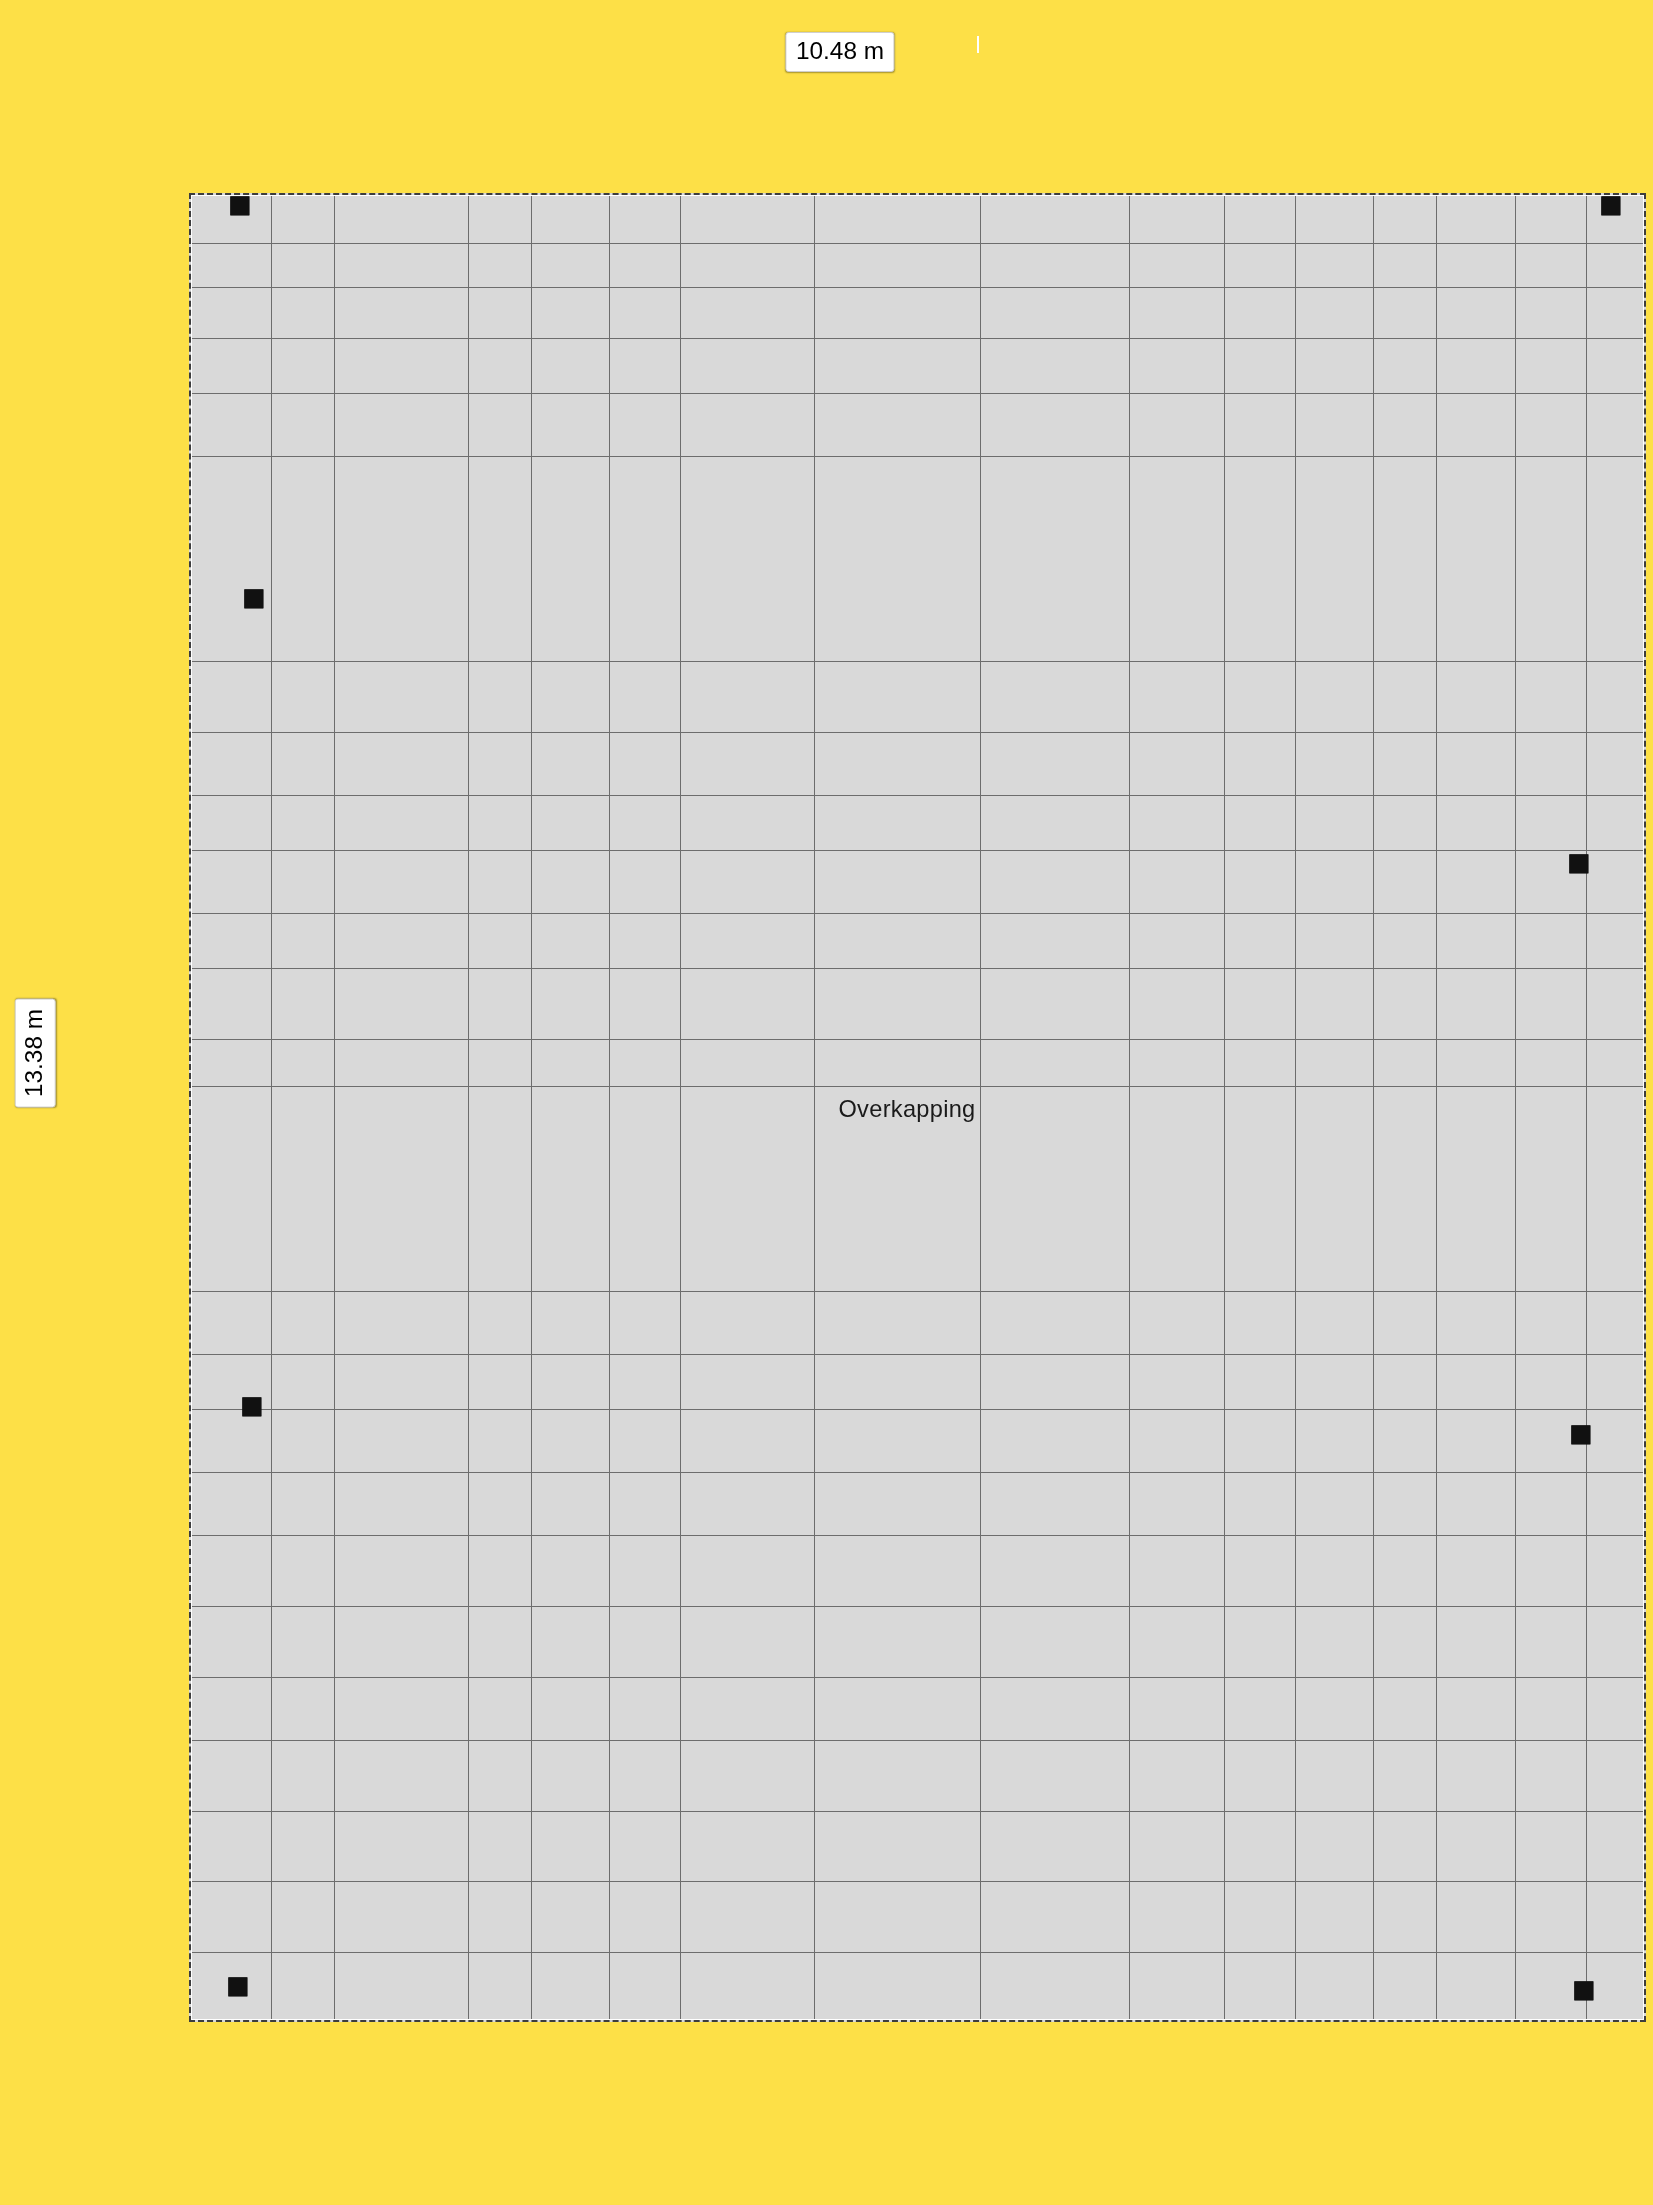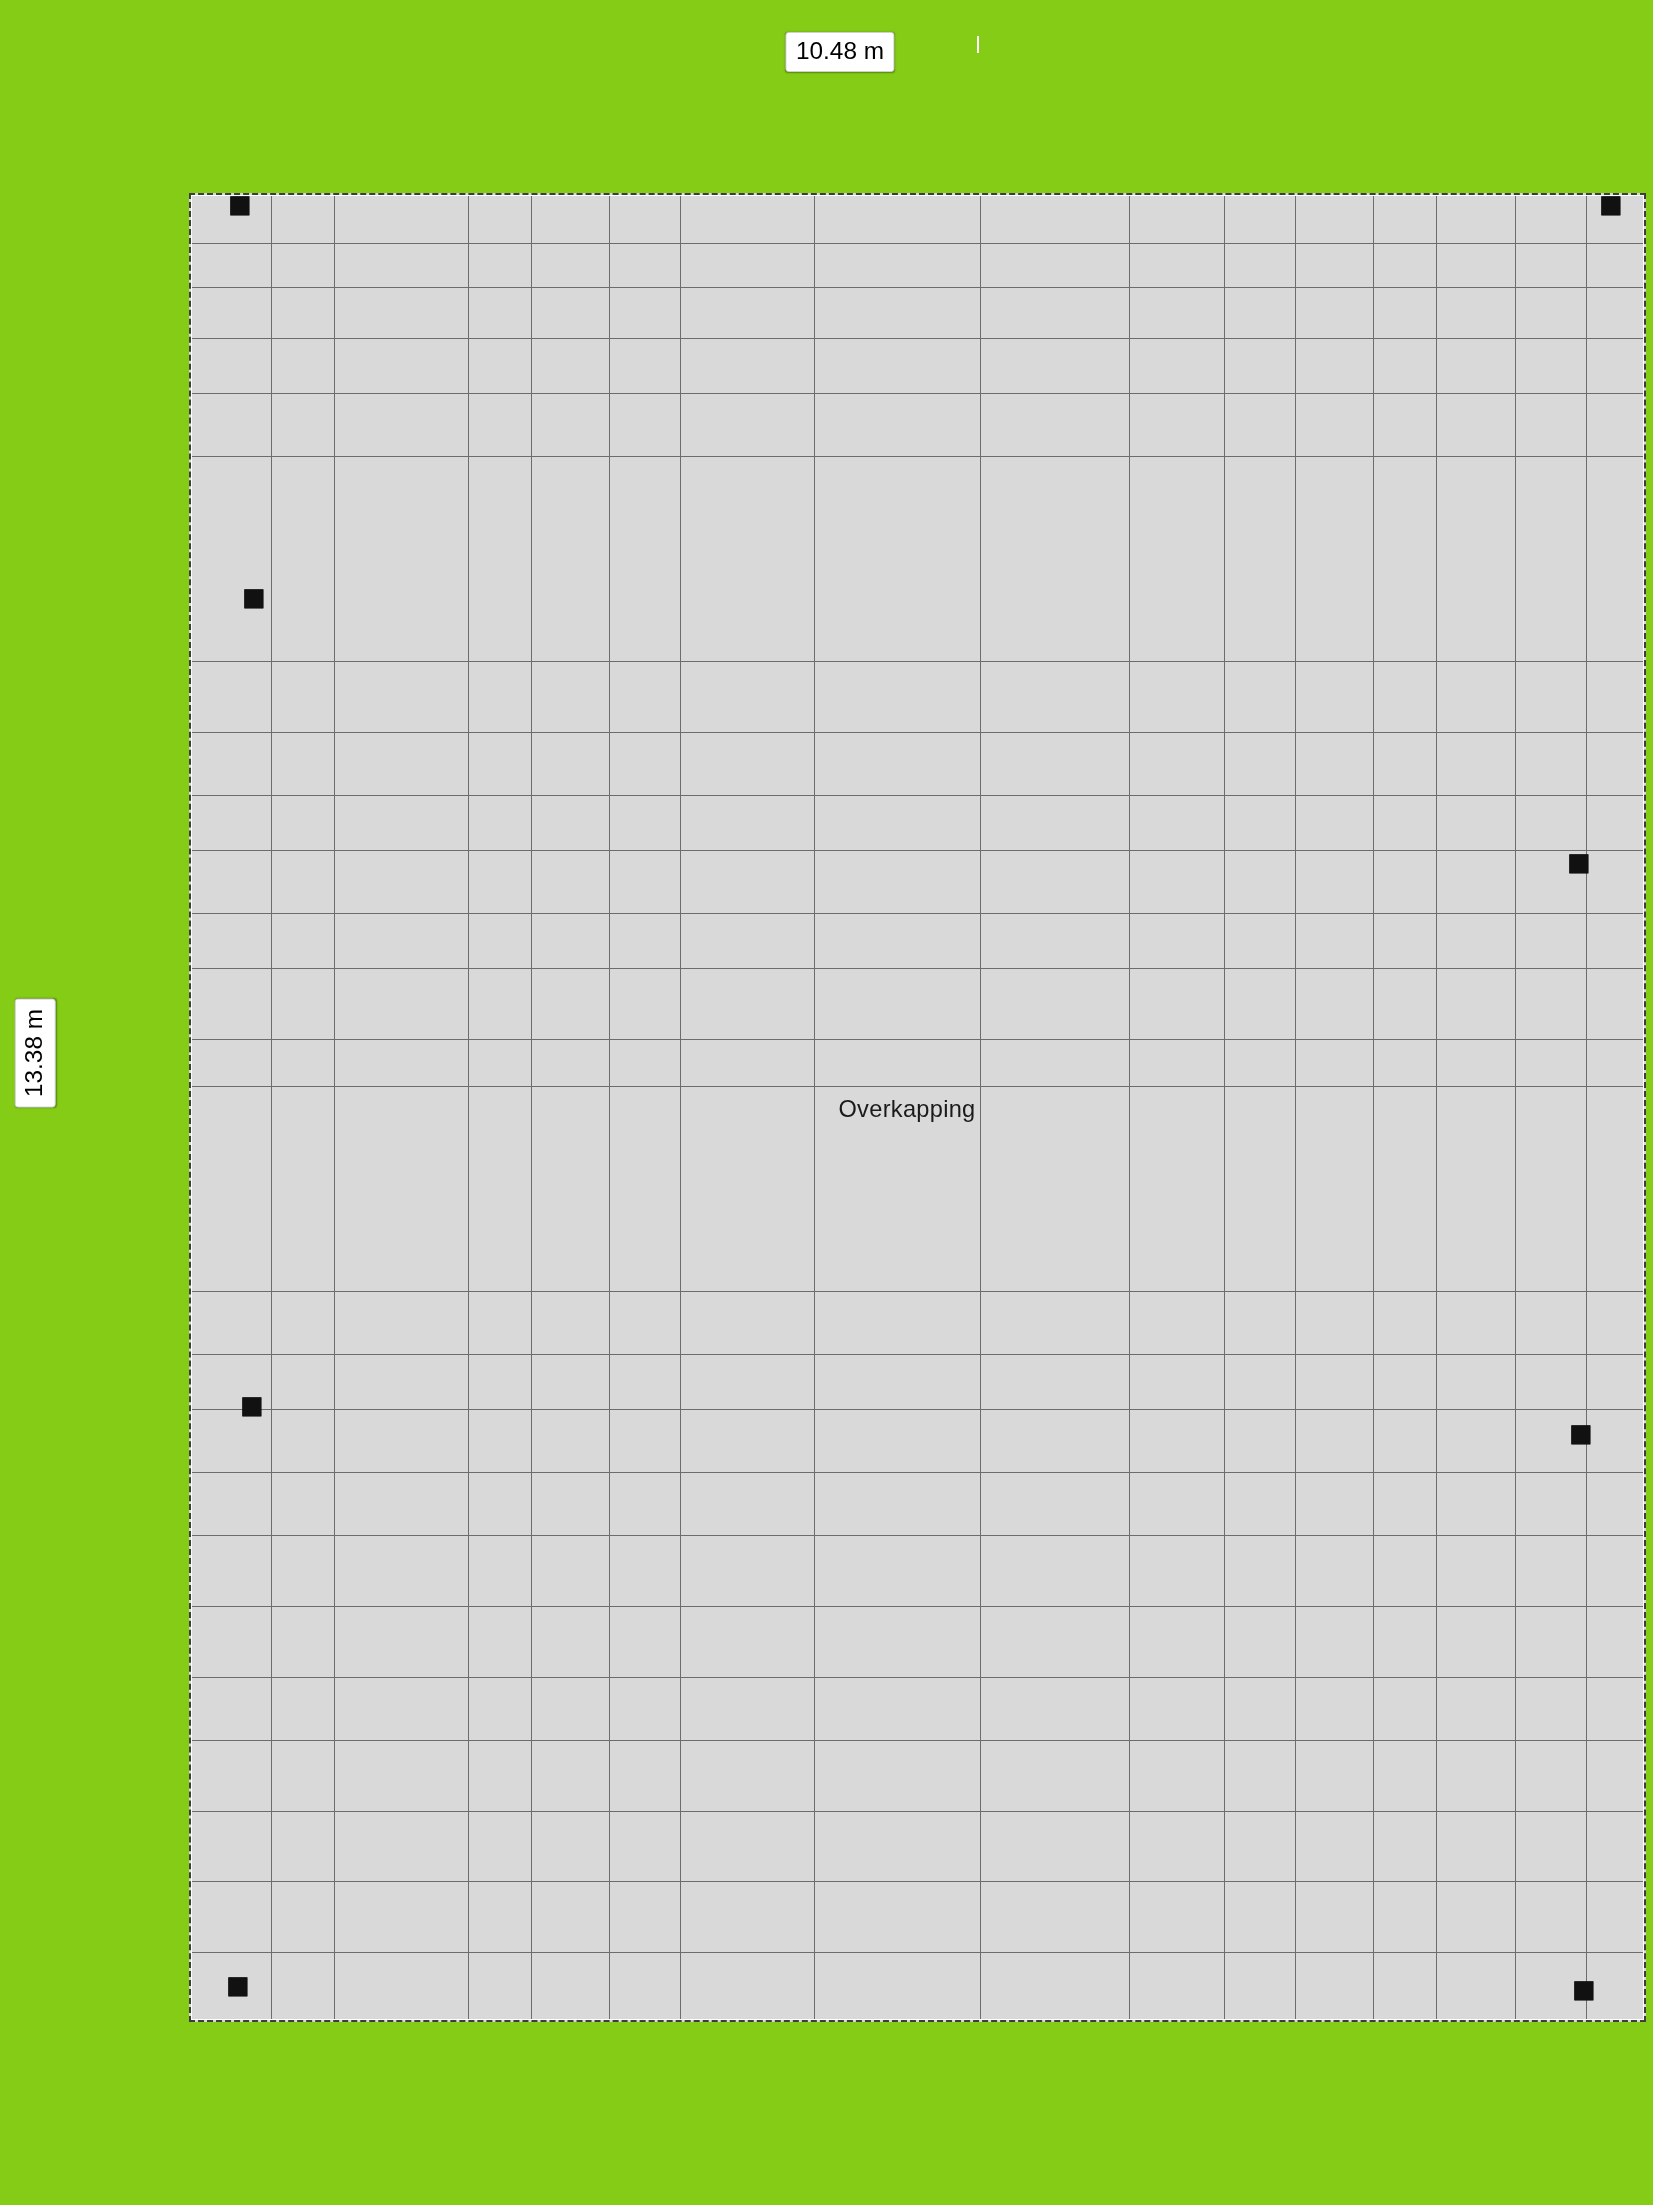--- a/index.html
+++ b/index.html
@@ -12,21 +12,21 @@
     height: 2205px;
     position: relative;
     font-family: "Liberation Sans", sans-serif;
     overflow: hidden;
   }
 
   
   #canvas {
     position: absolute;
     inset: 0;
-    background: #84cc16;
+    background: #fde047;
   }
 
   
   .dim-label {
     position: absolute;
     background: #ffffff;
     color: #000000;
     font-size: 24.4px;
     line-height: 1;
     padding: 6.3px 9.5px 7.9px 9.5px;

